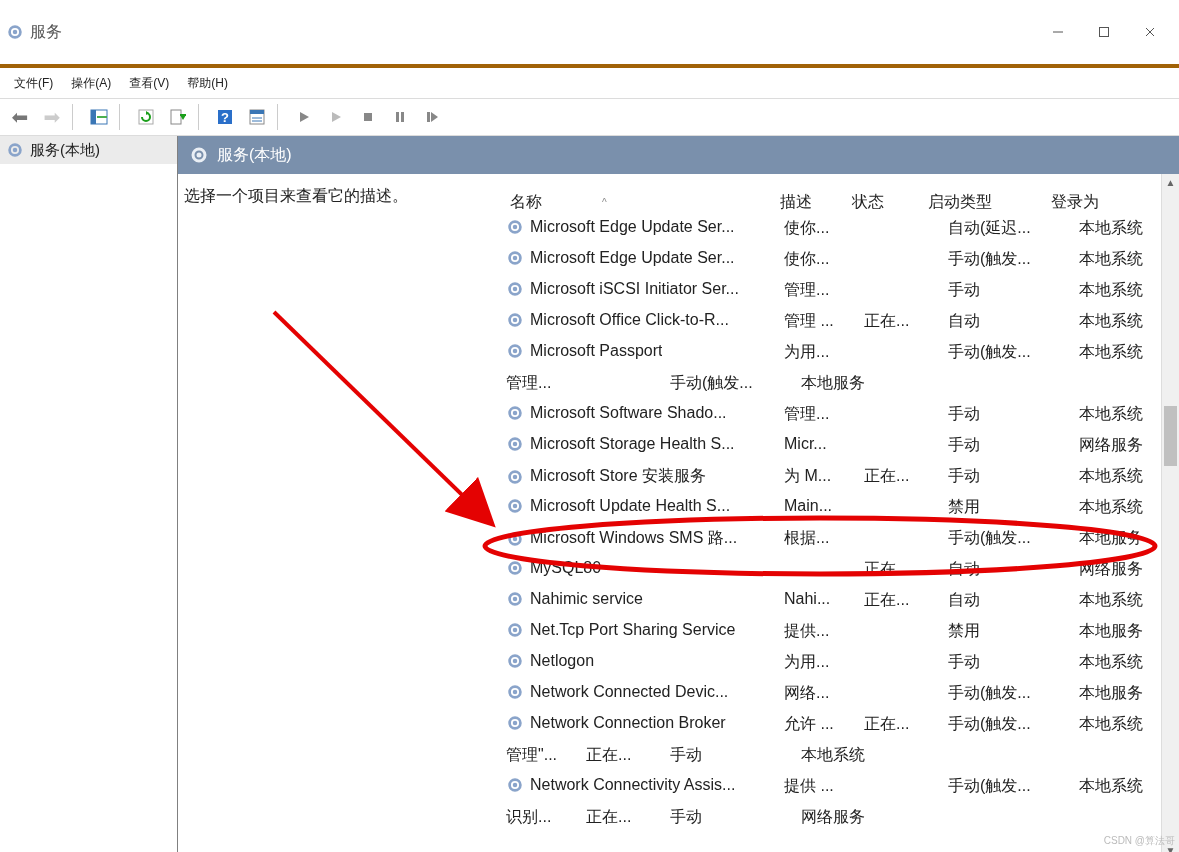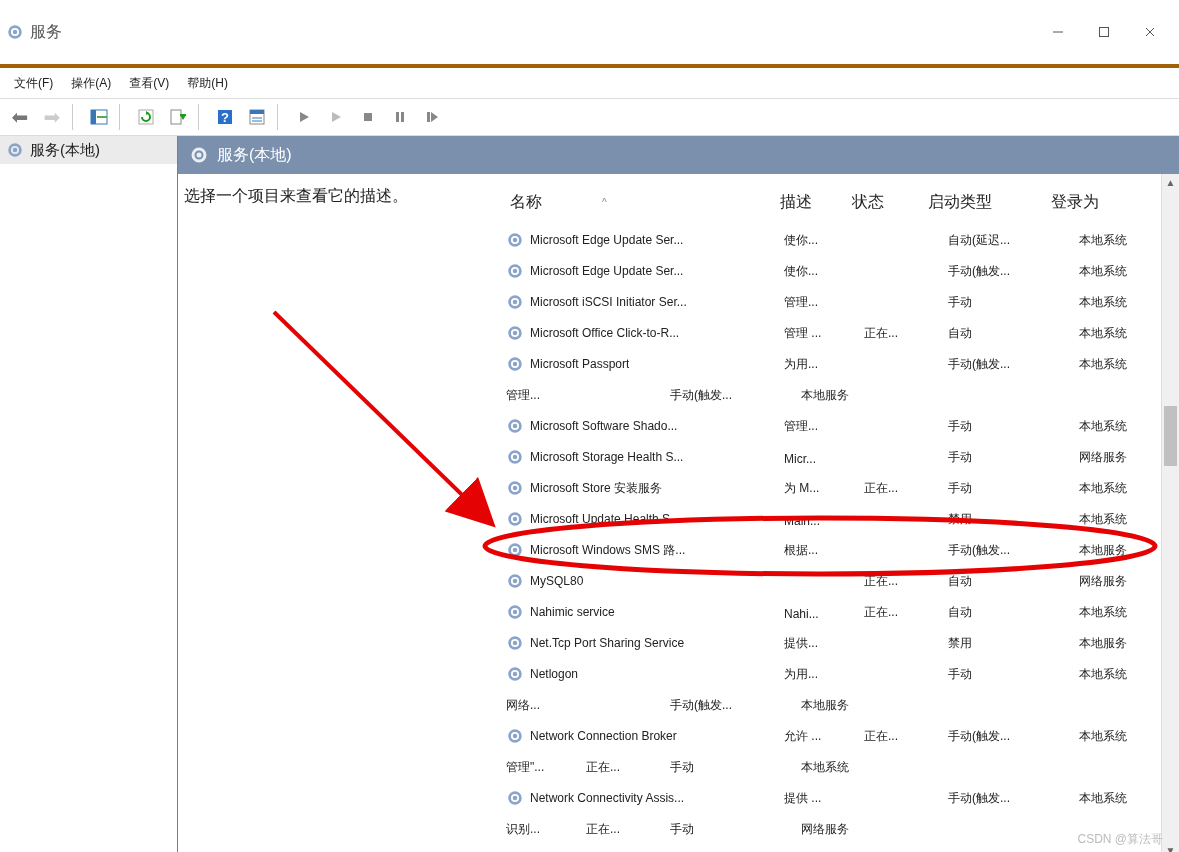--- a/index.html
+++ b/index.html
@@ -36,22 +36,22 @@
   .header-band { height:36px; background:#7a90ac; color:#fff; display:flex;
     align-items:center; padding:0 10px; font-size:16px; border:1px solid #7a90ac; }
   .header-band .hb-icon { width:20px; height:20px; margin-right:8px; }
   .content-row { flex:1; display:flex; overflow:hidden; }
   .desc-pane { width:312px; padding:12px 6px; font-size:16px; }
   .list-pane { flex:1; overflow:hidden; position:relative; }
   .col-headers { display:flex; height:32px; align-items:center;
     font-size:16px; padding-left:4px;margin-top:12px; }
   .col-h { padding:0 4px; display:flex; align-items:center; color:#222; }
   .rows { overflow:auto; height:calc(100% - 32px); }
-  .row { display:flex; align-items:flex-end; height:31px; padding-left:4px;
-    font-size:12px; white-space:nowrap;gap:16px; }
+  .row { display:flex; align-items:flex-start; height:31px; padding-left:4px;
+    font-size:16px; white-space:nowrap;gap:16px; }
   .c-name { width:262px; position:relative; display:flex; align-items:center;
     overflow:hidden; }
   .c-desc { width:64px; overflow:hidden; }
   .c-state { width:68px; overflow:hidden; }
   .c-start { width:115px; overflow:hidden; }
   .c-login { width:100px; overflow:hidden; }
   .svc-icon { width:18px; height:18px; margin-right:6px; flex-shrink:0; }
   .ell { text-overflow:ellipsis; overflow:hidden; }
   .bottom-tabs { height:28px; display:flex; align-items:flex-start;
     border-top:1px solid #808080; padding-left:8px; }
@@ -63,22 +63,22 @@
     justify-content:center; color:#666; font-size:10px; }
   .scroll-thumb { position:absolute; left:2px; right:2px; top:232px; height:60px;
     background:#c0c0c0; }
   
   .gear-svg circle.outer { fill:none; stroke:#8aa4ca; stroke-width:3; }
   .gear-svg circle.inner { fill:#8aa4ca; }
   .sort-caret { font-size:10px; color:#888; margin-left:60px; }
   
   .annot { position:absolute; left:0; top:0; width:1179px; height:852px;
     pointer-events:none; z-index:50; }
-  .watermark { position:absolute; right:16px; bottom:4px; color:#bbb;
-    font-size:12px; }
+  .watermark { position:absolute; right:4px; bottom:4px; color:#bbb;
+    font-size:10px; }
 </style>
 </head>
 <body>
 
 <div class="titlebar">
   <span class="title-icon">
     <svg class="gear-svg" viewBox="0 0 20 20">
         <circle class="outer" cx="10" cy="10" r="6"></circle>
         <circle class="inner" cx="10" cy="10" r="2.5"></circle>
       </svg>
@@ -403,20 +403,27 @@
                     <circle class="inner" cx="10" cy="10" r="2.5"></circle>
                   </svg></span>
                 <span class="ell">Netlogon</span>
               </div>
               <div class="c-desc ell">为用...</div>
               <div class="c-state ell"></div>
               <div class="c-start ell">手动</div>
               <div class="c-login ell">本地系统</div>
             </div>
             <div class="row">
+              <div class="c-name">
+                <span class="svc-icon"><svg class="gear-svg" viewBox="0 0 20 20">
+                    <circle class="outer" cx="10" cy="10" r="6"></circle>
+                    <circle class="inner" cx="10" cy="10" r="2.5"></circle>
+                  </svg></span>
+                <span class="ell">Network Connected Devic...</span>
+              </div>
               <div class="c-desc ell">网络...</div>
               <div class="c-state ell"></div>
               <div class="c-start ell">手动(触发...</div>
               <div class="c-login ell">本地服务</div>
             </div>
             <div class="row">
               <div class="c-name">
                 <span class="svc-icon"><svg class="gear-svg" viewBox="0 0 20 20">
                     <circle class="outer" cx="10" cy="10" r="6"></circle>
                     <circle class="inner" cx="10" cy="10" r="2.5"></circle>

